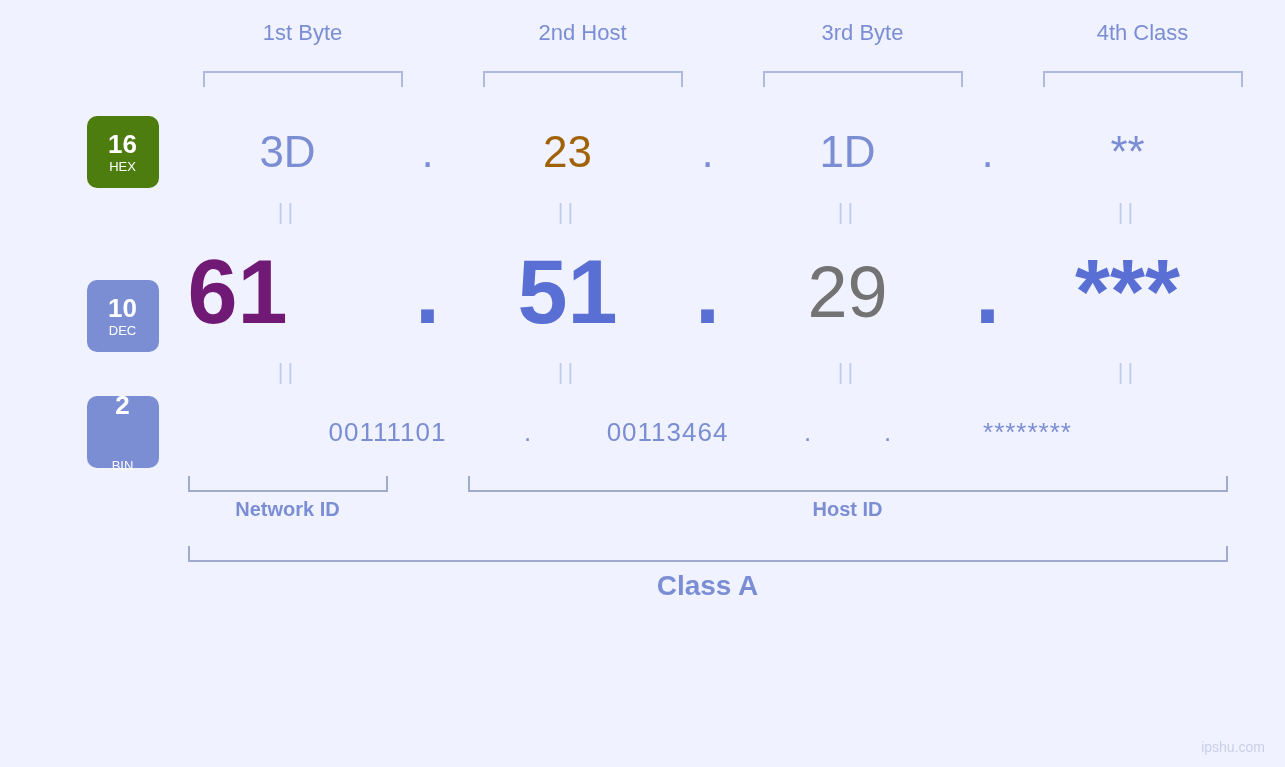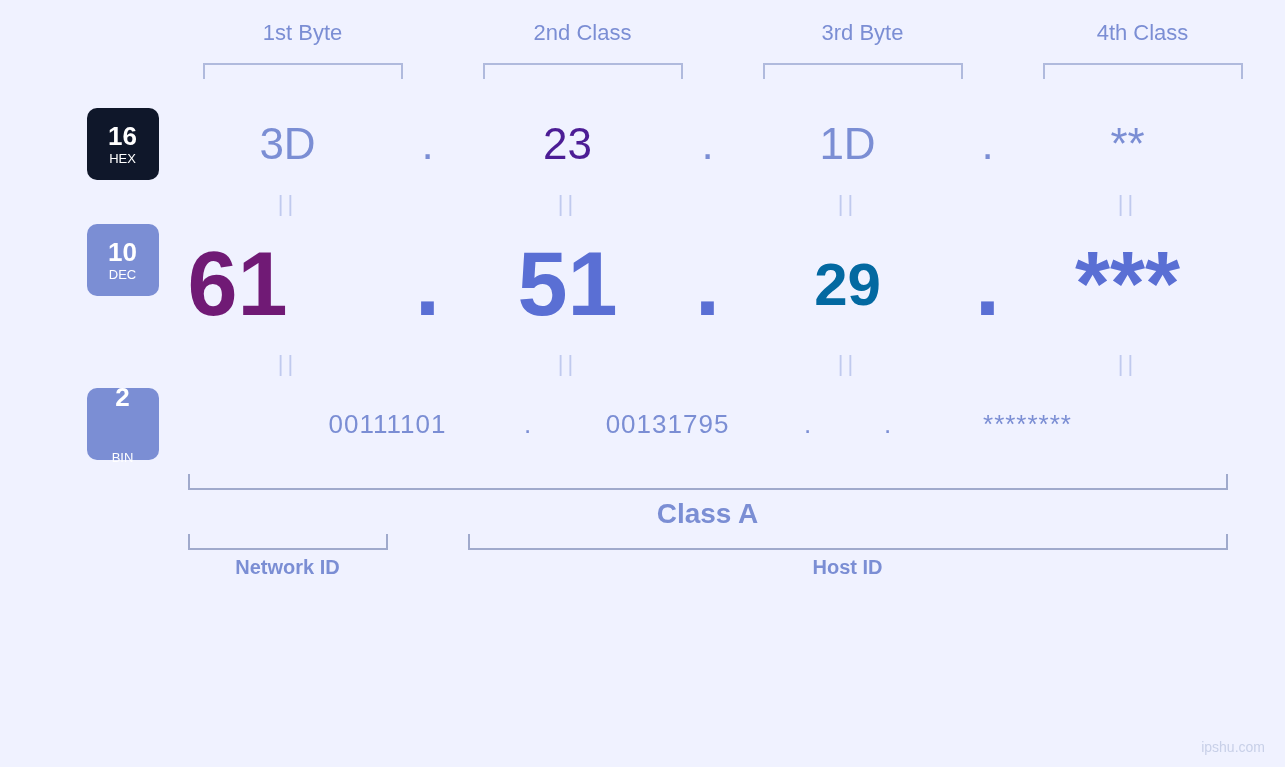--- a/index.html
+++ b/index.html
@@ -29,26 +29,26 @@
       margin-left: 130px;
       justify-content: space-around;
       margin-bottom: 5px;
     }
   </style>
 </head>
 <body>
 
 <div class="main-container">
 
-  <div style="display:flex; flex-direction:row; width:1200px; padding-left:150px; margin-bottom:12px;">
+  <div style="display:flex; flex-direction:row; width:1200px; padding-left:150px; margin-bottom:20px;">
     <div style="width:80px;"></div>
     <div class="byte-headers" style="display:flex; flex:1; justify-content:space-around; margin-left:0;">
       <div style="width:200px; text-align:center; color:#7b8ed4; font-size:22px;">1st Byte</div>
       <div style="width:80px;"></div>
-      <div style="width:200px; text-align:center; color:#7b8ed4; font-size:22px;">2nd Class</div>
+      <div style="width:200px; text-align:center; color:#7b8ed4; font-size:22px;">2nd Host</div>
       <div style="width:80px;"></div>
       <div style="width:200px; text-align:center; color:#7b8ed4; font-size:22px;">3rd Byte</div>
       <div style="width:80px;"></div>
       <div style="width:200px; text-align:center; color:#7b8ed4; font-size:22px;">4th Class</div>
     </div>
   </div>
 
   <div style="display:flex; flex-direction:row; width:1200px; padding-left:150px; margin-bottom:25px;">
     <div style="width:80px;"></div>
     <div style="flex:1; display:flex; justify-content:space-around; align-items:center; margin-left:0;">
@@ -60,29 +60,29 @@
       <div style="width:80px;"></div>
       <div style="width:200px; height:16px; border-top:2px solid #b0badd; border-left:2px solid #b0badd; border-right:2px solid #b0badd;"></div>
     </div>
   </div>
 
   <div style="display:flex; flex-direction:row; width:1200px; padding-left:30px; align-items:stretch;">
 
     <div style="display:flex; flex-direction:column; width:100px; align-items:center; gap:0; padding-top:0;">
 
       <div style="height:80px; display:flex; align-items:center; justify-content:center;">
-        <div style="width:72px; height:72px; background:#0f172a; border-radius:10px; display:flex; flex-direction:column; align-items:center; justify-content:center; color:white;">
+        <div style="width:72px; height:72px; background:#4d7c0f; border-radius:10px; display:flex; flex-direction:column; align-items:center; justify-content:center; color:white;">
           <span style="font-size:26px; font-weight:bold; line-height:1.1;">16</span>
           <span style="font-size:13px;">HEX</span>
         </div>
       </div>
 
       <div style="height:40px;"></div>
 
-      <div style="height:120px; display:flex; align-items:flex-start; justify-content:center;">
+      <div style="height:120px; display:flex; align-items:flex-end; justify-content:center;">
         <div style="width:72px; height:72px; background:#7b8ed4; border-radius:10px; display:flex; flex-direction:column; align-items:center; justify-content:center; color:white;">
           <span style="font-size:26px; font-weight:bold; line-height:1.1;">10</span>
           <span style="font-size:13px;">DEC</span>
         </div>
       </div>
 
       <div style="height:40px;"></div>
 
       <div style="height:80px; display:flex; align-items:center; justify-content:center;">
         <div style="width:72px; height:72px; background:#7b8ed4; border-radius:10px; display:flex; flex-direction:column; align-items:center; justify-content:center; color:white;">
@@ -90,21 +90,21 @@
           <span style="font-size:13px;margin-top:38px;">BIN</span>
         </div>
       </div>
     </div>
 
     <div style="flex:1; display:flex; flex-direction:column;">
 
       <div style="display:flex; align-items:center; justify-content:center; height:80px;">
         <div style="width:200px; text-align:center; color:#7b8ed4; font-size:44px;">3D</div>
         <div style="width:80px; text-align:center; color:#7b8ed4; font-size:44px;">.</div>
-        <div style="width:200px; text-align:center; color:#4c1d95; font-size:44px;">23</div>
+        <div style="width:200px; text-align:center; color:#a16207; font-size:44px;">23</div>
         <div style="width:80px; text-align:center; color:#7b8ed4; font-size:44px;">.</div>
         <div style="width:200px; text-align:center; color:#7b8ed4; font-size:44px;">1D</div>
         <div style="width:80px; text-align:center; color:#7b8ed4; font-size:44px;">.</div>
         <div style="width:200px; text-align:center; color:#7b8ed4; font-size:44px;">**</div>
       </div>
 
       <div style="display:flex; align-items:center; justify-content:center; height:40px;">
         <div style="width:200px; text-align:center; color:#c0caee; font-size:22px; letter-spacing:4px;">||</div>
         <div style="width:80px;"></div>
         <div style="width:200px; text-align:center; color:#c0caee; font-size:22px; letter-spacing:4px;">||</div>
@@ -112,61 +112,61 @@
         <div style="width:200px; text-align:center; color:#c0caee; font-size:22px; letter-spacing:4px;">||</div>
         <div style="width:80px;"></div>
         <div style="width:200px; text-align:center; color:#c0caee; font-size:22px; letter-spacing:4px;">||</div>
       </div>
 
       <div style="display:flex; align-items:center; justify-content:center; height:120px;">
         <div style="width:200px; text-align:left; color:#701a75; font-size:90px; font-weight:bold;">61</div>
         <div style="width:80px; text-align:center; color:#5a6fd4; font-size:90px; font-weight:bold;">.</div>
         <div style="width:200px; text-align:center; color:#5a6fd4; font-size:90px; font-weight:bold;">51</div>
         <div style="width:80px; text-align:center; color:#5a6fd4; font-size:90px; font-weight:bold;">.</div>
-        <div style="width:200px; text-align:center; color:#0369a1; font-size:60px; font-weight:bold;">29</div>
+        <div style="width:200px; text-align:center; color:#737373; font-size:72px; font-weight:normal;">29</div>
         <div style="width:80px; text-align:center; color:#5a6fd4; font-size:90px; font-weight:bold;">.</div>
         <div style="width:200px; text-align:center; color:#5a6fd4; font-size:90px; font-weight:bold;">***</div>
       </div>
 
       <div style="display:flex; align-items:center; justify-content:center; height:40px;">
         <div style="width:200px; text-align:center; color:#c0caee; font-size:22px; letter-spacing:4px;">||</div>
         <div style="width:80px;"></div>
         <div style="width:200px; text-align:center; color:#c0caee; font-size:22px; letter-spacing:4px;">||</div>
         <div style="width:80px;"></div>
         <div style="width:200px; text-align:center; color:#c0caee; font-size:22px; letter-spacing:4px;">||</div>
         <div style="width:80px;"></div>
         <div style="width:200px; text-align:center; color:#c0caee; font-size:22px; letter-spacing:4px;">||</div>
       </div>
 
       <div style="display:flex; align-items:center; justify-content:center; height:80px;">
         <div style="width:200px; text-align:center; color:#7b8ed4; font-size:26px; letter-spacing:1px;">00111101</div>
         <div style="width:80px; text-align:center; color:#7b8ed4; font-size:26px;">.</div>
-        <div style="width:200px; text-align:center; color:#7b8ed4; font-size:26px; letter-spacing:1px;">00131795</div>
+        <div style="width:200px; text-align:center; color:#7b8ed4; font-size:26px; letter-spacing:1px;">00113464</div>
         <div style="width:80px; text-align:center; color:#7b8ed4; font-size:26px;">.</div>
         <div style="width:80px; text-align:center; color:#7b8ed4; font-size:26px;">.</div>
         <div style="width:200px; text-align:center; color:#7b8ed4; font-size:26px; letter-spacing:1px;">********</div>
-      </div>
-
-      <div style="display:flex; flex-direction:column; align-items:center; margin-top:10px;">
-        <div style="width:1040px; height:16px; border-bottom:2px solid #a0aacc; border-left:2px solid #a0aacc; border-right:2px solid #a0aacc;"></div>
-        <div style="color:#7b8ed4; font-size:28px; font-weight:600; margin-top:8px;">Class A</div>
       </div>
 
       <div style="display:flex; align-items:flex-start; justify-content:center; height:60px; margin-top:4px;">
 
         <div style="display:flex; flex-direction:column; align-items:center; width:200px;">
           <div style="width:200px; height:16px; border-bottom:2px solid #a0aacc; border-left:2px solid #a0aacc; border-right:2px solid #a0aacc;"></div>
           <div style="color:#7b8ed4; font-size:20px; font-weight:600; margin-top:6px;">Network ID</div>
         </div>
         <div style="width:80px;"></div>
 
         <div style="display:flex; flex-direction:column; align-items:center; width:760px;">
           <div style="width:760px; height:16px; border-bottom:2px solid #a0aacc; border-left:2px solid #a0aacc; border-right:2px solid #a0aacc;"></div>
           <div style="color:#7b8ed4; font-size:20px; font-weight:600; margin-top:6px;">Host ID</div>
         </div>
       </div>
 
+      <div style="display:flex; flex-direction:column; align-items:center; margin-top:10px;">
+        <div style="width:1040px; height:16px; border-bottom:2px solid #a0aacc; border-left:2px solid #a0aacc; border-right:2px solid #a0aacc;"></div>
+        <div style="color:#7b8ed4; font-size:28px; font-weight:600; margin-top:8px;">Class A</div>
+      </div>
+
     </div>
   </div>
 
 </div>
 
 <div style="position:absolute; bottom:12px; right:20px; color:#c8d0e8; font-size:14px;margin-top:12px;">ipshu.com</div>
 
 </body></html>

